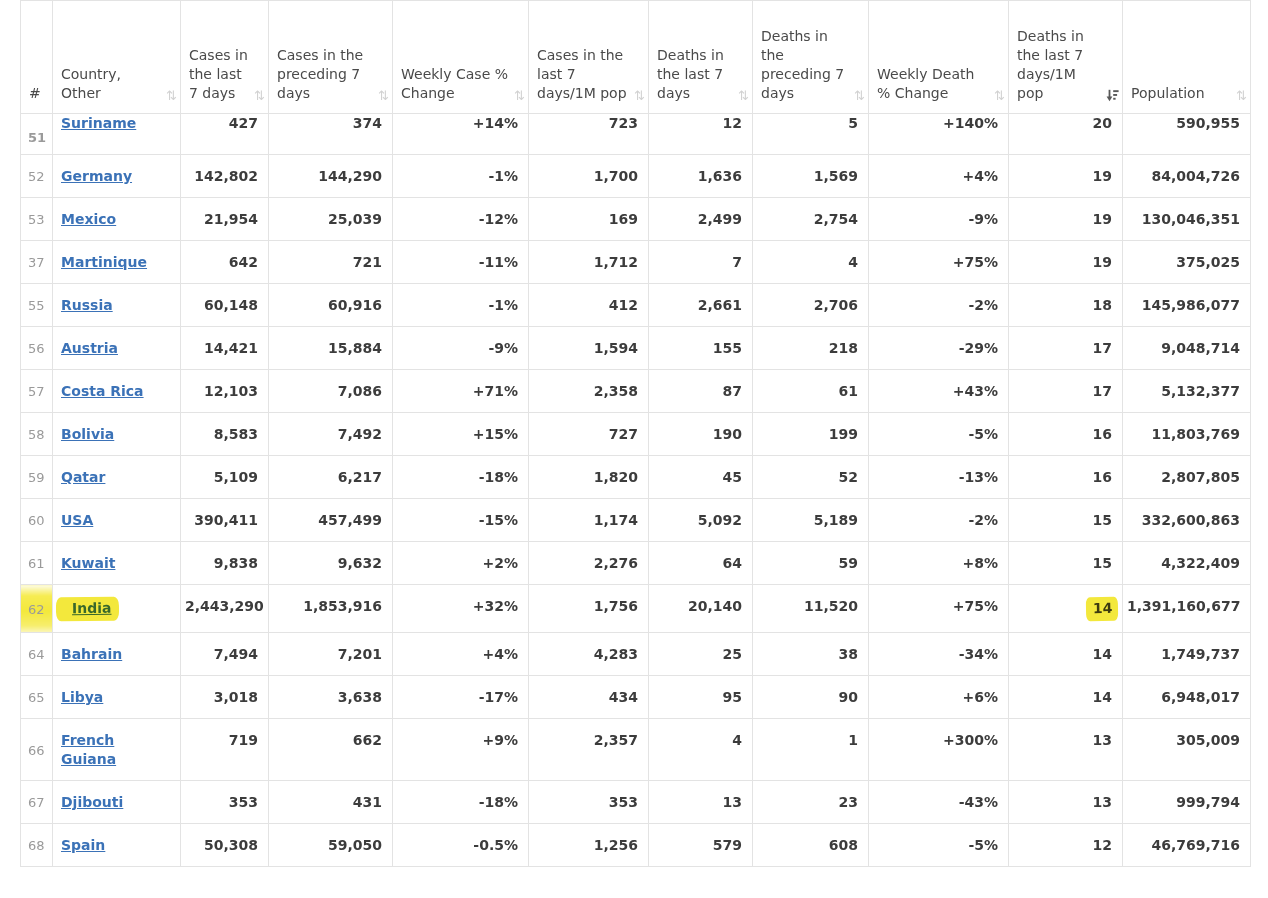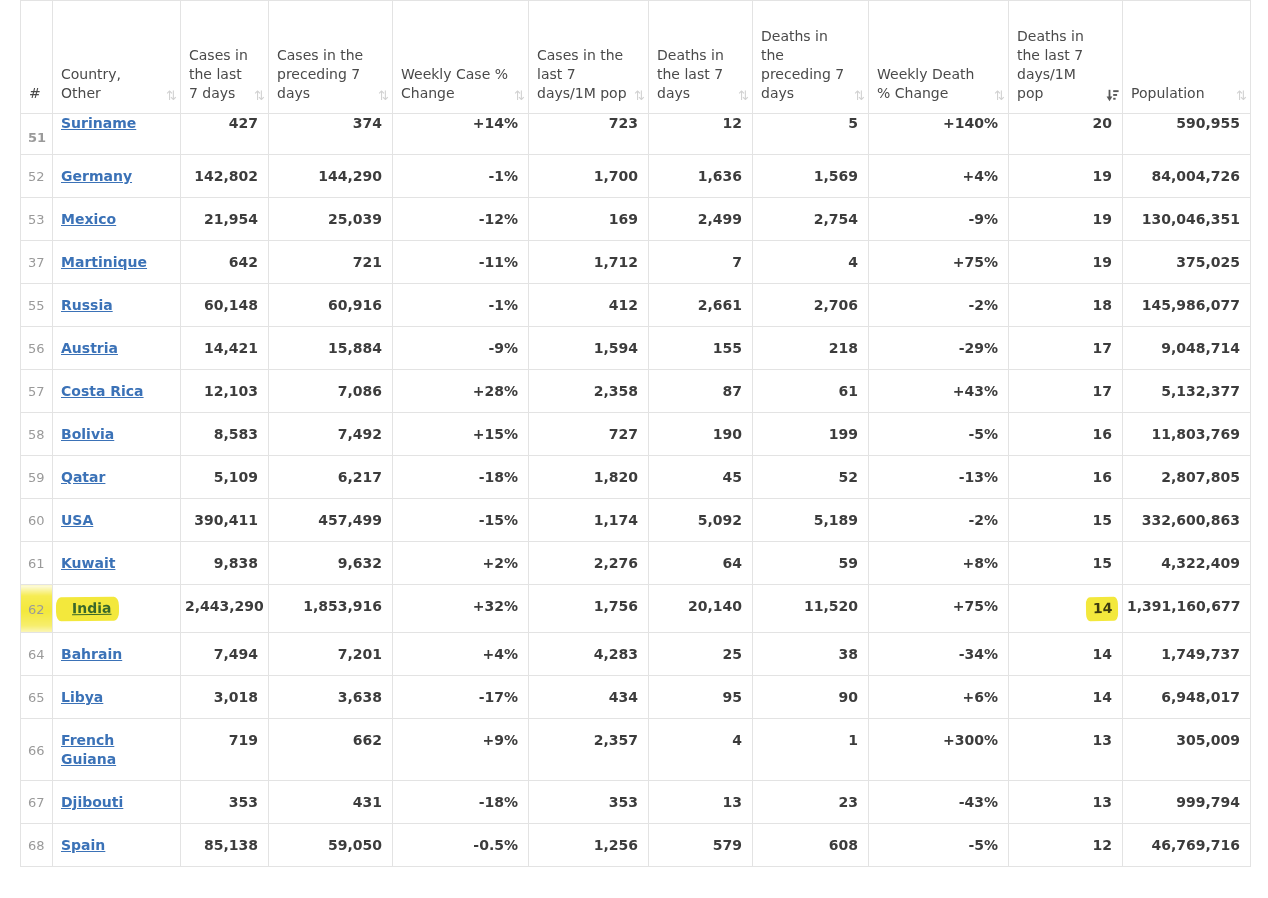--- a/index.html
+++ b/index.html
@@ -175,21 +175,21 @@
           <td class="col-num">218</td>
           <td class="col-num">-29%</td>
           <td class="col-num">17</td>
           <td class="col-num">9,048,714</td>
         </tr>
         <tr>
           <td class="col-rank">57</td>
           <td class="col-country"><a href="#">Costa Rica</a></td>
           <td class="col-num">12,103</td>
           <td class="col-num">7,086</td>
-          <td class="col-num">+28%</td>
+          <td class="col-num">+71%</td>
           <td class="col-num">2,358</td>
           <td class="col-num">87</td>
           <td class="col-num">61</td>
           <td class="col-num">+43%</td>
           <td class="col-num">17</td>
           <td class="col-num">5,132,377</td>
         </tr>
         <tr>
           <td class="col-rank">58</td>
           <td class="col-country"><a href="#">Bolivia</a></td>
@@ -303,21 +303,21 @@
           <td class="col-num">353</td>
           <td class="col-num">13</td>
           <td class="col-num">23</td>
           <td class="col-num">-43%</td>
           <td class="col-num">13</td>
           <td class="col-num">999,794</td>
         </tr>
         <tr>
           <td class="col-rank">68</td>
           <td class="col-country"><a href="#">Spain</a></td>
-          <td class="col-num">85,138</td>
+          <td class="col-num">50,308</td>
           <td class="col-num">59,050</td>
           <td class="col-num">-0.5%</td>
           <td class="col-num">1,256</td>
           <td class="col-num">579</td>
           <td class="col-num">608</td>
           <td class="col-num">-5%</td>
           <td class="col-num">12</td>
           <td class="col-num">46,769,716</td>
         </tr>
       </tbody>

